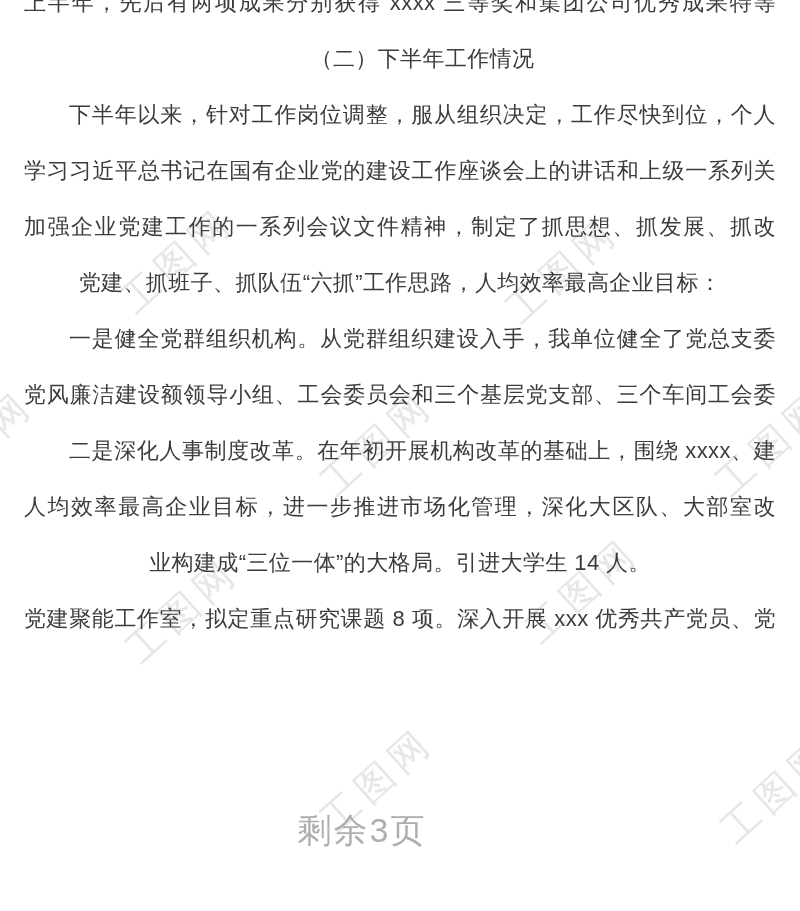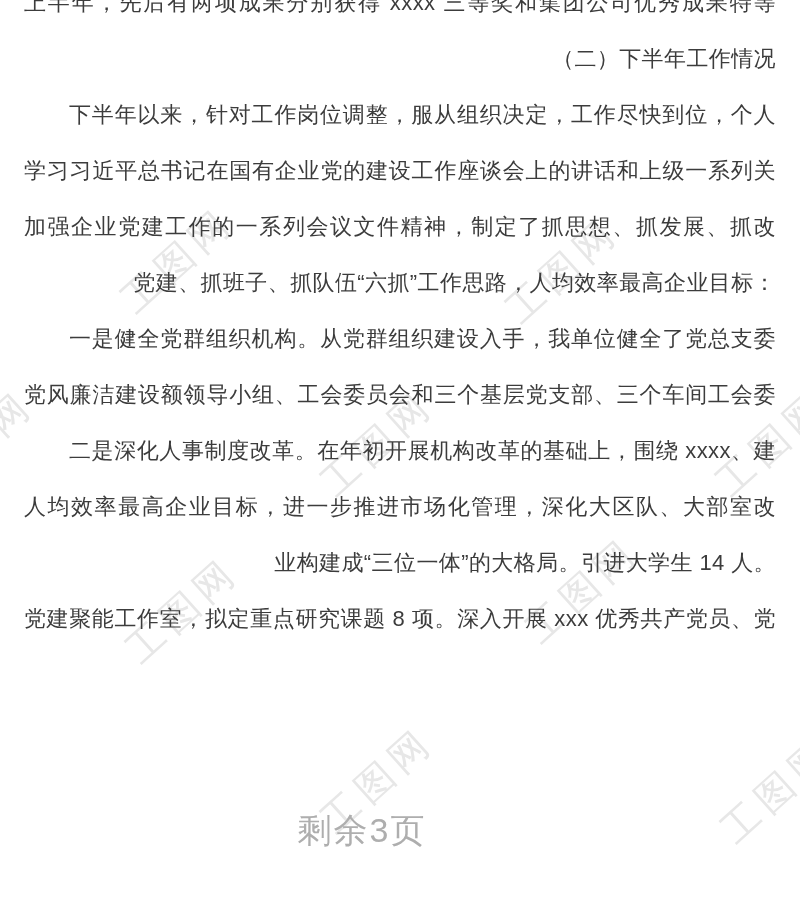--- a/index.html
+++ b/index.html
@@ -37,21 +37,21 @@
     top: -25px;
     z-index: 1;
     color: #3c3c3c;
     font-size: 22px;
     letter-spacing: 0.4px;
   }
   .text-line {
     height: 56px;
     line-height: 56px;
     overflow: hidden;
-    text-align: right;
+    text-align: center;
   }
   .text-line.ind {
     text-indent: 45px;
   }
   .text-line.just {
     text-align: justify;
     text-align-last: justify;
   }
   .footer-note {
     position: absolute;

